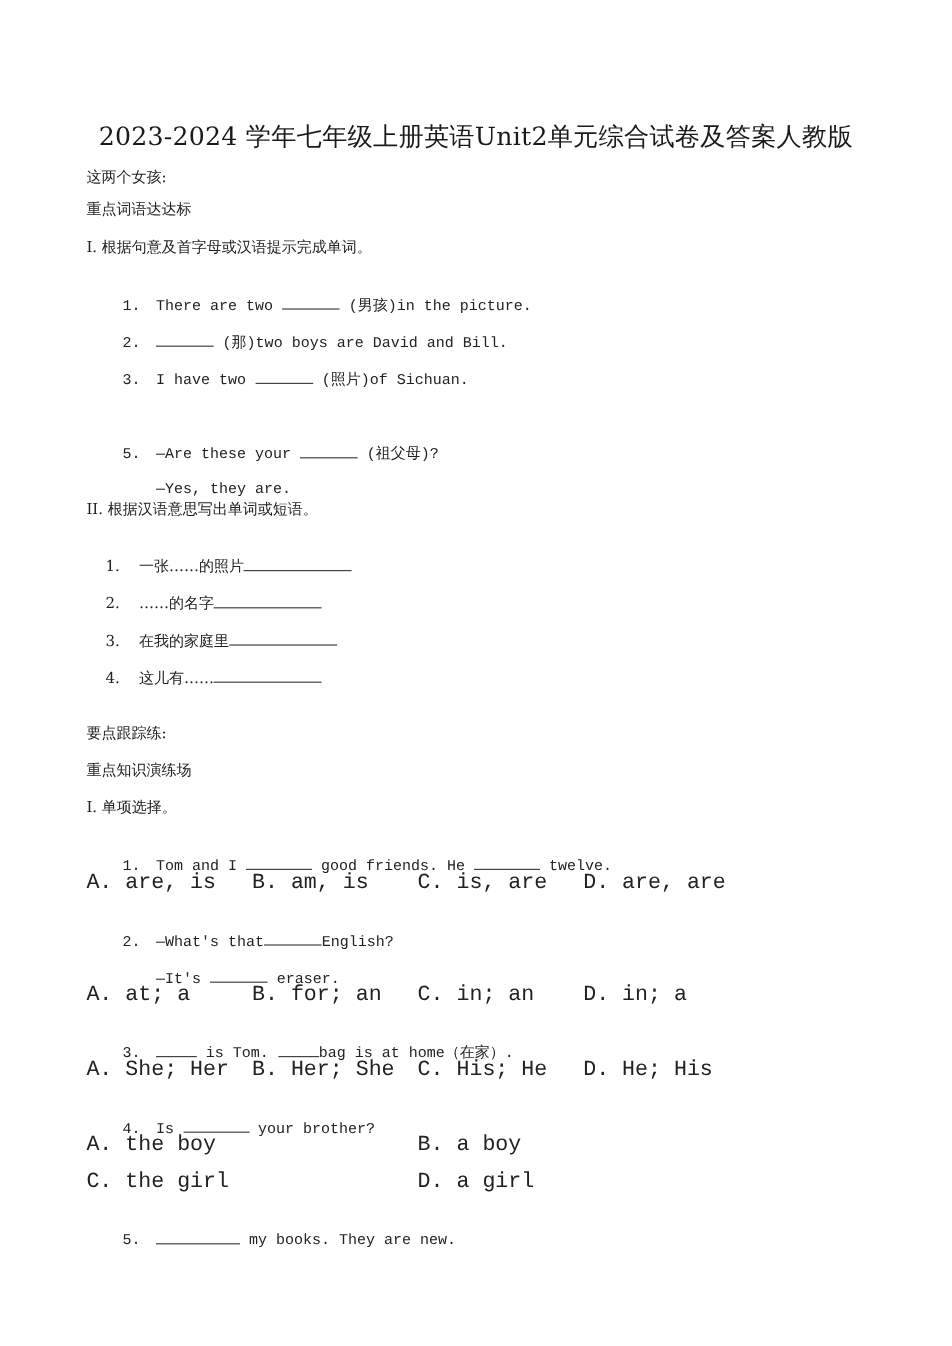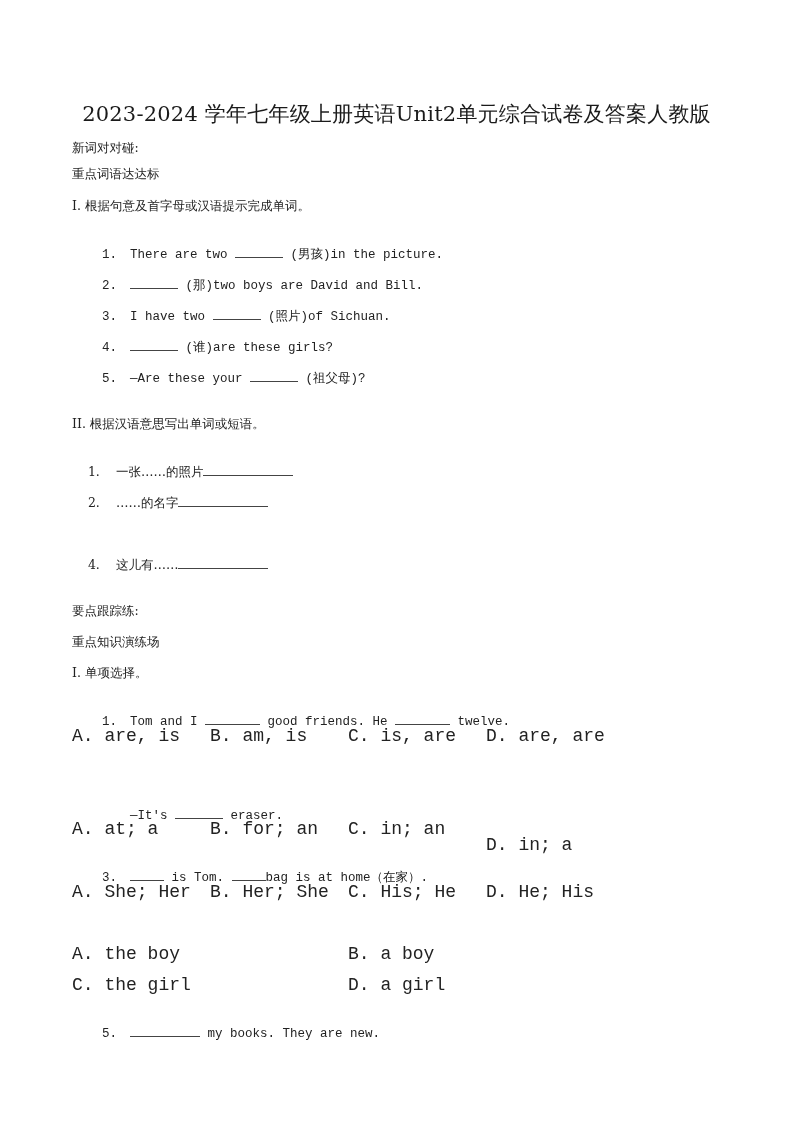--- a/index.html
+++ b/index.html
@@ -66,82 +66,91 @@
       font-family: "Liberation Mono", "DejaVu Sans Mono", monospace;
     }
   </style>
 </head>
 <body>
 
 <div class="page">
 
   <div class="title">2023-2024 学年七年级上册英语Unit2单元综合试卷及答案人教版</div>
 
-  <div class="line" style="top:140px;">新词对对碰:</div>
+  <div class="line" style="top:140px;">这两个女孩:</div>
   <div class="line" style="top:166px;">重点词语达达标</div>
 
   <div class="line" style="top:198px;">I. 根据句意及首字母或汉语提示完成单词。</div>
 
   <div class="line mono" style="top:229px;">
     <span class="num">1.</span><span>There are two </span><span class="blank" style="width:48px;"></span><span> (男孩)in the picture.</span>
   </div>
   <div class="line mono" style="top:260px;">
     <span class="num">2.</span><span class="blank" style="width:48px;"></span><span> (那)two boys are David and Bill.</span>
   </div>
   <div class="line mono" style="top:291px;">
     <span class="num">3.</span><span>I have two </span><span class="blank" style="width:48px;"></span><span> (照片)of Sichuan.</span>
   </div>
-  <div class="line mono" style="top:322px;">
-    <span class="num">4.</span><span class="blank" style="width:48px;"></span><span> (谁)are these girls?</span>
-  </div>
   <div class="line mono" style="top:353px;">
     <span class="num">5.</span><span>—Are these your </span><span class="blank" style="width:48px;"></span><span> (祖父母)?</span>
+  </div>
+  <div class="line mono" style="top:384px;">
+    <span class="indent"></span><span>—Yes, they are.</span>
   </div>
 
   <div class="line" style="top:416px;">II. 根据汉语意思写出单词或短语。</div>
 
   <div class="line" style="top:447px;">
     <span class="num">1.</span><span>一张……的照片</span><span class="blank" style="width:90px;"></span>
   </div>
   <div class="line" style="top:478px;">
     <span class="num">2.</span><span>……的名字</span><span class="blank" style="width:90px;"></span>
+  </div>
+  <div class="line" style="top:509px;">
+    <span class="num">3.</span><span>在我的家庭里</span><span class="blank" style="width:90px;"></span>
   </div>
   <div class="line" style="top:540px;">
     <span class="num">4.</span><span>这儿有……</span><span class="blank" style="width:90px;"></span>
   </div>
 
   <div class="line" style="top:603px;">要点跟踪练:</div>
   <div class="line" style="top:634px;">重点知识演练场</div>
 
   <div class="line" style="top:665px;">I. 单项选择。</div>
 
   <div class="line mono" style="top:696px;">
     <span class="num">1.</span><span>Tom and I </span><span class="blank" style="width:55px;"></span><span> good friends. He </span><span class="blank" style="width:55px;"></span><span> twelve.</span>
   </div>
   <div class="opt" style="top:728px; left:72px;">A. are, is</div>
   <div class="opt" style="top:728px; left:210px;">B. am, is</div>
   <div class="opt" style="top:728px; left:348px;">C. is, are</div>
   <div class="opt" style="top:728px; left:486px;">D. are, are</div>
 
+  <div class="line mono" style="top:759px;">
+    <span class="num">2.</span><span>—What's that</span><span class="blank" style="width:48px;"></span><span>English?</span>
+  </div>
   <div class="line mono" style="top:790px;">
     <span class="indent"></span><span>—It's </span><span class="blank" style="width:48px;"></span><span> eraser.</span>
   </div>
   <div class="opt" style="top:821px; left:72px;">A. at; a</div>
   <div class="opt" style="top:821px; left:210px;">B. for; an</div>
   <div class="opt" style="top:821px; left:348px;">C. in; an</div>
-  <div class="opt" style="top:821px; left:486px;margin-top:16px;">D. in; a</div>
+  <div class="opt" style="top:821px; left:486px;">D. in; a</div>
 
   <div class="line mono" style="top:852px;">
     <span class="num">3.</span><span class="blank" style="width:34px;"></span><span> is Tom. </span><span class="blank" style="width:34px;"></span><span>bag is at home（在家）.</span>
   </div>
   <div class="opt" style="top:884px; left:72px;">A. She; Her</div>
   <div class="opt" style="top:884px; left:210px;">B. Her; She</div>
   <div class="opt" style="top:884px; left:348px;">C. His; He</div>
   <div class="opt" style="top:884px; left:486px;">D. He; His</div>
 
+  <div class="line mono" style="top:915px;">
+    <span class="num">4.</span><span>Is </span><span class="blank" style="width:55px;"></span><span> your brother?</span>
+  </div>
   <div class="opt" style="top:946px; left:72px;">A. the boy</div>
   <div class="opt" style="top:946px; left:348px;">B. a boy</div>
   <div class="opt" style="top:977px; left:72px;">C. the girl</div>
   <div class="opt" style="top:977px; left:348px;">D. a girl</div>
 
   <div class="line mono" style="top:1008px;">
     <span class="num">5.</span><span class="blank" style="width:70px;"></span><span> my books. They are new.</span>
   </div>
 
 </div>

